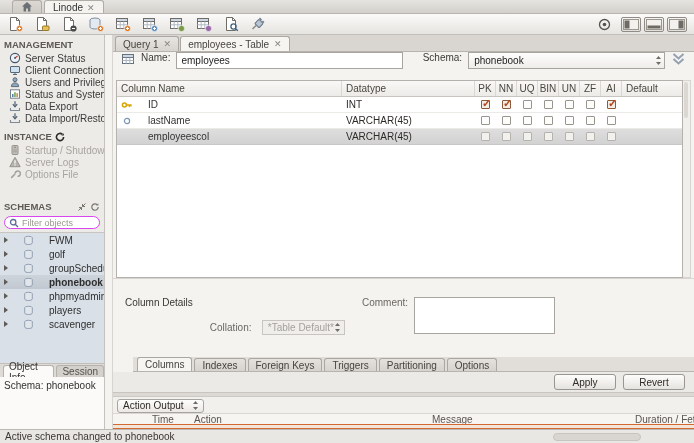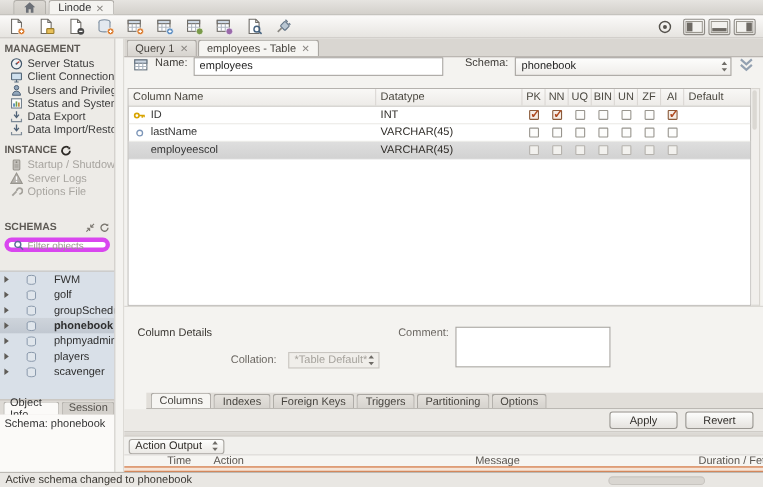--- a/index.html
+++ b/index.html
@@ -25,21 +25,21 @@
   .sidebar { width:105px; flex:none; background:#edebe7; border-right:1px solid #c5c2bd; display:flex; flex-direction:column; overflow:hidden; }
   .gutter { width:8px; flex:none; background:#f4f3f0; border-right:1px solid #d8d5d0; }
   .main { flex:1; min-width:0; display:flex; flex-direction:column; background:#f4f3f0; }
 
   
   .side-header { font-weight:bold; color:#5d5954; padding:4px 4px 2px 4px; display:flex; align-items:center; gap:3px; flex:none; font-size:9.5px; }
   .side-header .sp { flex:1; }
   .side-item { display:flex; align-items:center; gap:4px; height:12px; padding-left:9px; color:#3a3a3a; cursor:default; flex:none; white-space:nowrap; overflow:hidden; }
   .side-item.disabled { color:#a8a5a0; }
   .side-item span.lbl { overflow:hidden; text-overflow:clip; white-space:nowrap; }
-  .filter-box { margin:2px 4px 17px 4px; height:13px; background:#fff; border:4px solid #d946ef; border-radius:8px; display:flex; align-items:center; padding:0 4px; gap:3px; flex:none; }
+  .filter-box { margin:2px 4px 3px 4px; height:13px; background:#fff; border:1px solid #d946ef; border-radius:8px; display:flex; align-items:center; padding:0 4px; gap:3px; flex:none; }
   .filter-box input { border:none; outline:none; width:70px; font-size:9px; font-family:"Liberation Sans",sans-serif; color:#444; background:transparent; }
   .filter-box input::placeholder { color:#9a978f; }
   .schema-list { flex:1; background:var(--schema-list-bg,#d9e0e8); border-top:1px solid #c8c5c0; overflow:hidden; }
   .schema-row { display:flex; align-items:center; gap:15px; height:14px; padding-left:4px; color:#2e2e2e; cursor:default; }
   .schema-row.selected { font-weight:bold; background:linear-gradient(var(--sel-schema-1,#ced4db),var(--sel-schema-2,#c1c8d1)); }
   .tri { width:0; height:0; border-left:4px solid #5f5c57; border-top:3px solid transparent; border-bottom:3px solid transparent; flex:none; }
   .info-tabs { height:14px; background:#dedbd6; border-top:1px solid #c2bfba; display:flex; align-items:flex-end; padding-left:3px; gap:2px; flex:none; }
   .info-tab { height:12px; padding:0 5px; display:flex; align-items:center; border:1px solid #b5b2ad; border-bottom:none; border-radius:3px 3px 0 0; background:#d4d1cc; color:#55524d; }
   .info-tab.active { background:#fbfaf8; color:#333; }
   .info-box { height:52px; flex:none; background:#fbfaf8; padding:3px 4px; color:#333; }
@@ -63,21 +63,21 @@
   .vscroll { width:8px; flex:none; background:#f1efec; border:1px solid #d8d5d0; border-left:none; position:relative; }
   .vthumb { position:absolute; top:1px; left:1px; width:4px; height:36px; background:#dbd8d3; border-radius:2px; }
   .grid-header { display:flex; height:16px; background:linear-gradient(#f9f8f6,#edebe8); border-bottom:1px solid #c8c5c0; color:#4a473f; flex:none; }
   .gh-cell { display:flex; align-items:center; padding:0 4px; border-right:1px solid #dbd8d4; overflow:hidden; white-space:nowrap; }
   .w-name { width:225px; flex:none; }
   .w-type { width:133px; flex:none; }
   .w-cb { width:21px; flex:none; justify-content:center; padding:0 2px; }
   .w-def { flex:1; min-width:0; border-right:none; }
   .grid-row { display:flex; height:16px; align-items:center; border-bottom:1px solid #eceae7; flex:none; }
   .grid-row.selected { background:linear-gradient(var(--sel-row-1,#dedede),var(--sel-row-2,#d2d2d2)); border-bottom-color:#c8c8c8; }
-  .gr-name { width:225px; flex:none; display:flex; align-items:center; gap:4px; padding-left:4px; overflow:hidden; }
+  .gr-name { width:225px; flex:none; display:flex; align-items:center; gap:15px; padding-left:4px; overflow:hidden; }
   .gr-name .ispace { width:12px; flex:none; display:flex; justify-content:center; }
   .gr-type { width:133px; flex:none; padding-left:4px; color:#2e2b27; }
   .gr-cb { width:21px; flex:none; display:flex; justify-content:center; }
   .gr-def { flex:1; min-width:0; padding-left:4px; }
   .cb { width:9px; height:9px; border:1px solid #98958e; background:#fdfdfc; border-radius:1px; position:relative; }
   .grid-row.selected .cb { border-color:#b5b2ad; background:#f2f1ee; }
   .cb.checked { background:#f6ede6; border-color:#8a5a3a; }
   .cb.checked::after { content:"\2713"; position:absolute; top:-4px; left:0px; color:var(--check-color,#b0491f); font-weight:bold; font-size:11px; }
   .grid-filler { flex:1; background:#fff; }
 

